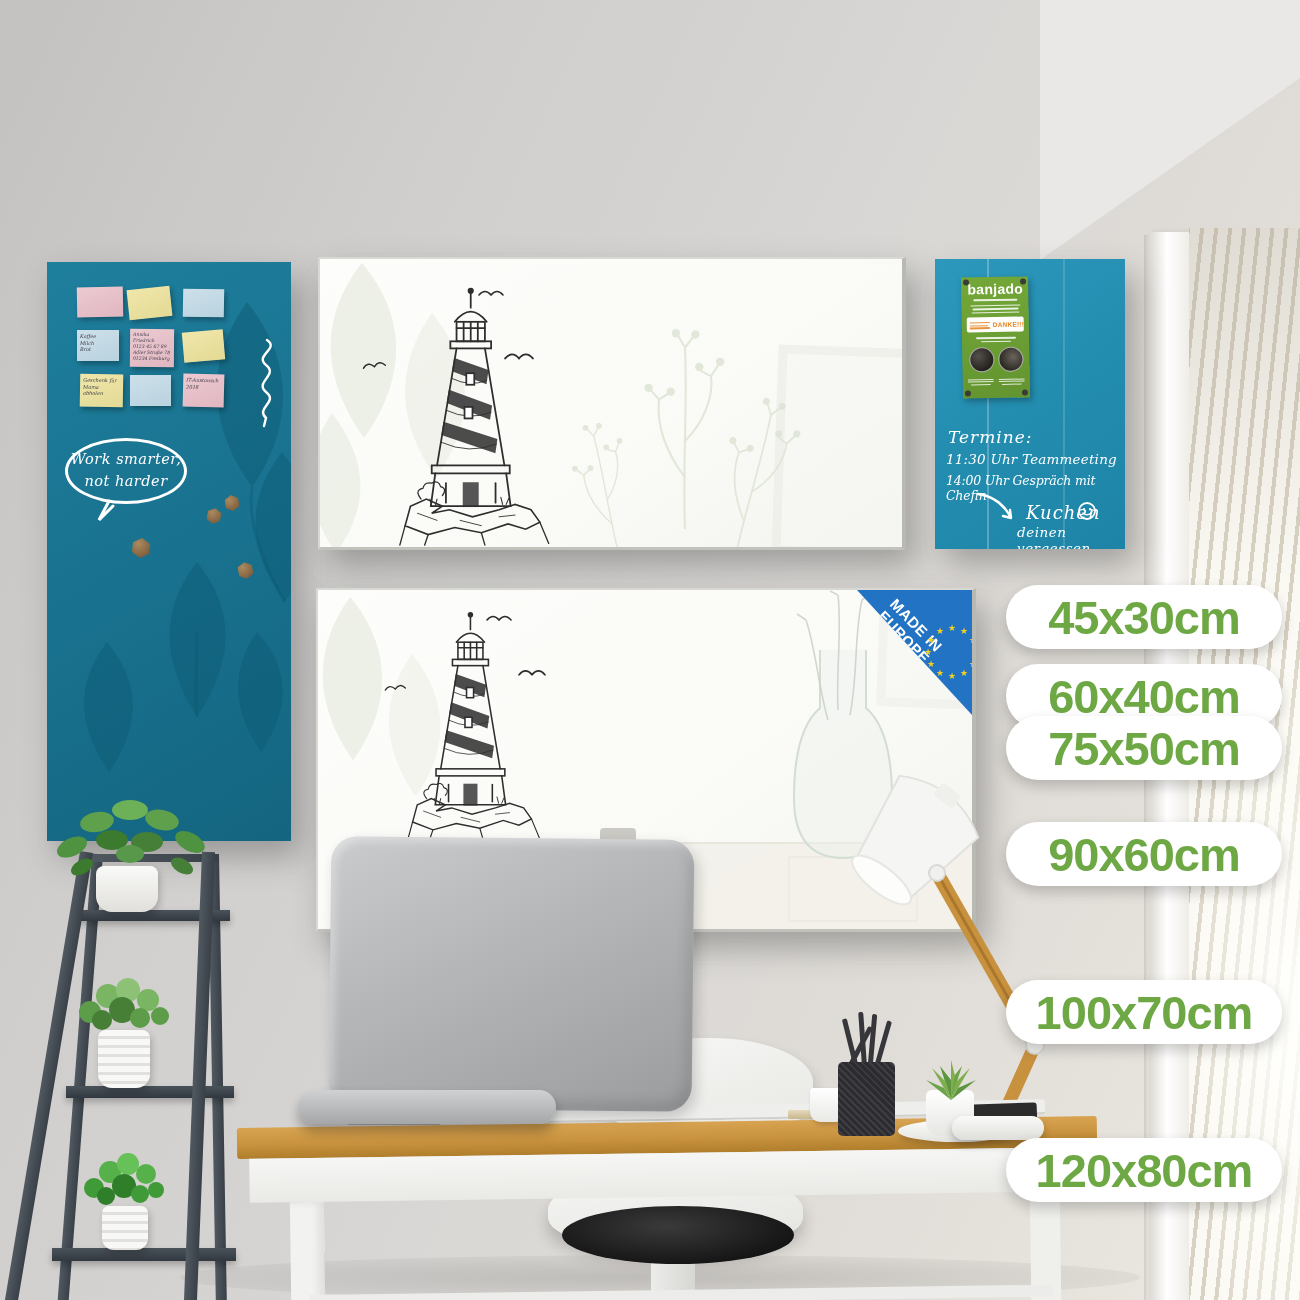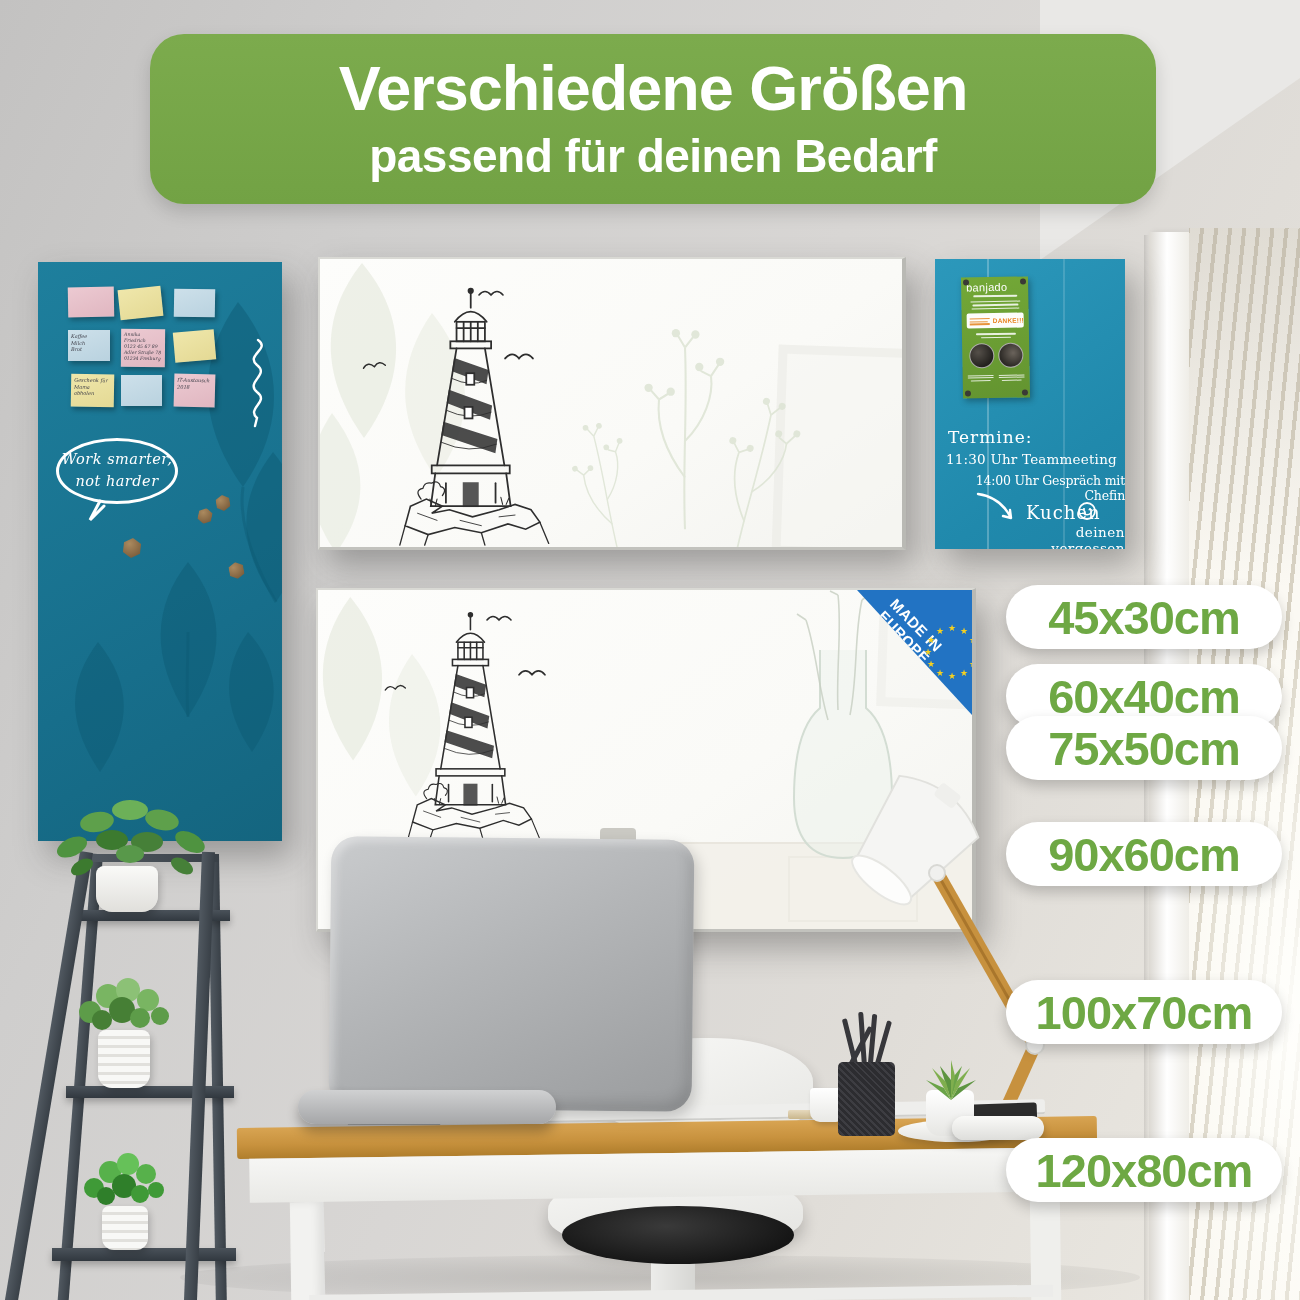--- a/index.html
+++ b/index.html
@@ -35,21 +35,21 @@
   .header .t1{position:static;font-size:63px;font-weight:bold;letter-spacing:-1px;line-height:1.05;}
   .header .t2{position:static;font-size:46px;font-weight:600;letter-spacing:-0.5px;margin-top:8px;}
 
   
   .board{box-shadow:10px 16px 30px rgba(50,50,50,0.35);}
   .whiteboard{background:linear-gradient(145deg,#fdfdfb 0%,#fafaf7 60%,#f3f3ef 100%);
               border:2px solid #d9d9d4;border-right:4px solid #b9b9b4;border-bottom:3px solid #c2c2bd;
               overflow:hidden;}
 
   
-  .board-left{left:38px;top:262px;width:244px;height:579px;
+  .board-left{left:47px;top:262px;width:244px;height:579px;
               background:linear-gradient(150deg,#1e7f9d,#176e8b 65%,#14657f);overflow:hidden;padding-left:24px;}
   .note{box-shadow:2px 3px 5px rgba(0,0,0,0.30);padding:3px 3px;overflow:hidden;}
   .note span{position:static;display:block;font-size:5px;line-height:1.3;color:#3c3c46;
              font-family:"DejaVu Serif",serif;font-style:italic;}
   .n-pink{background:linear-gradient(160deg,#eccad2,#e0b6c0);}
   .n-yellow{background:linear-gradient(160deg,#efe7ab,#e4d994);}
   .n-blue{background:linear-gradient(160deg,#cde0ea,#b9d2df);}
   .bubble{border:3px solid #fff;border-radius:50%;display:flex;align-items:center;justify-content:center;text-align:center;}
   .bubble span{position:static;color:#fff;font-family:"DejaVu Serif",serif;font-style:italic;
                font-size:14.5px;line-height:1.5;letter-spacing:0.5px;}
@@ -59,25 +59,25 @@
   
   .board-top{left:318px;top:257px;width:588px;height:293px;}
   .refl-frame{border:9px solid #ecece7;background:#f7f7f3;opacity:0.65;}
   .refl{color:#dde4d4;opacity:0.85;}
   .refl2{color:#e7ebe0;opacity:0.9;}
 
   
   .board-right{left:935px;top:259px;width:190px;height:290px;
                background:linear-gradient(145deg,#2c98bb,#2089ac 70%,#1e84a7);overflow:hidden;}
   .seam{top:0;width:1.5px;height:100%;background:rgba(255,255,255,0.25);}
-  .chalk{color:#fff;font-family:"DejaVu Serif",serif;text-align:right;}
+  .chalk{color:#fff;font-family:"DejaVu Serif",serif;font-style:italic;}
   .flyer{left:27px;top:18px;width:67px;height:121px;background:linear-gradient(170deg,#73a837,#639430);
          transform:rotate(-1deg);box-shadow:2px 3px 6px rgba(0,0,0,0.3);padding:4px 5px;overflow:hidden;}
   .flyer *{position:static;}
-  .flyer .fb{display:block;text-align:left;color:#fff;font-weight:normal;font-size:11px;letter-spacing:0.3px;}
+  .flyer .fb{display:block;text-align:right;color:#fff;font-weight:bold;font-size:14px;letter-spacing:0.3px;}
   .flyer .wbar{display:block;height:1.5px;background:rgba(255,255,255,0.85);border-radius:1px;margin:2px auto 0;}
   .flyer .dankebox{display:flex;align-items:center;gap:3px;background:#fdfdfb;border-radius:2px;
                    margin-top:4px;padding:2px 3px;height:15px;}
   .flyer .dankebox .obars{flex:1;}
   .flyer .dankebox .obar{display:block;height:1.2px;background:#e8943c;margin-top:1.5px;}
   .flyer .danke{font-size:6.5px;font-weight:bold;color:#e8821e;letter-spacing:0.2px;}
   .flyer .dogs{display:flex;justify-content:center;gap:4px;margin-top:5px;}
   .flyer .dog{width:25px;height:25px;border-radius:50%;border:1px solid rgba(255,255,255,0.6);}
   .dog1{background:radial-gradient(circle at 35% 35%,#55504a,#23211e 70%);}
   .dog2{background:radial-gradient(circle at 60% 40%,#6b645c,#2c2925 70%);}
@@ -214,24 +214,20 @@
   <div class="ceiling"></div>
   <div class="wall-corner"></div>
   <div class="win-frame"></div>
   <div class="blinds">
       <i></i>
     <div class="shade"></div>
     <div class="glow"></div>
   </div>
   <div class="floor-shadow"></div>
 
-  <div class="header">
-    <div class="t1">Verschiedene Größen</div>
-    <div class="t2">passend für deinen Bedarf</div>
-  </div>
 
   <div class="board board-left">
     <svg class="deco" style="left:0;top:0;width:244px;height:473px" viewBox="0 0 244 473">
       <g fill="#0d5a73" opacity="0.45">
         <path d="M200 40 C160 95 158 160 205 225 C250 160 244 95 200 40 Z"></path>
         <path d="M235 190 C200 235 198 285 238 340 C276 285 272 235 235 190 Z"></path>
         <path d="M150 300 C115 345 112 395 150 455 C190 395 186 345 150 300 Z"></path>
         <path d="M60 380 C30 420 28 460 62 510 C96 460 92 420 60 380 Z"></path>
         <path d="M210 370 C185 405 183 445 214 490 C245 445 242 405 210 370 Z"></path>
       </g>

